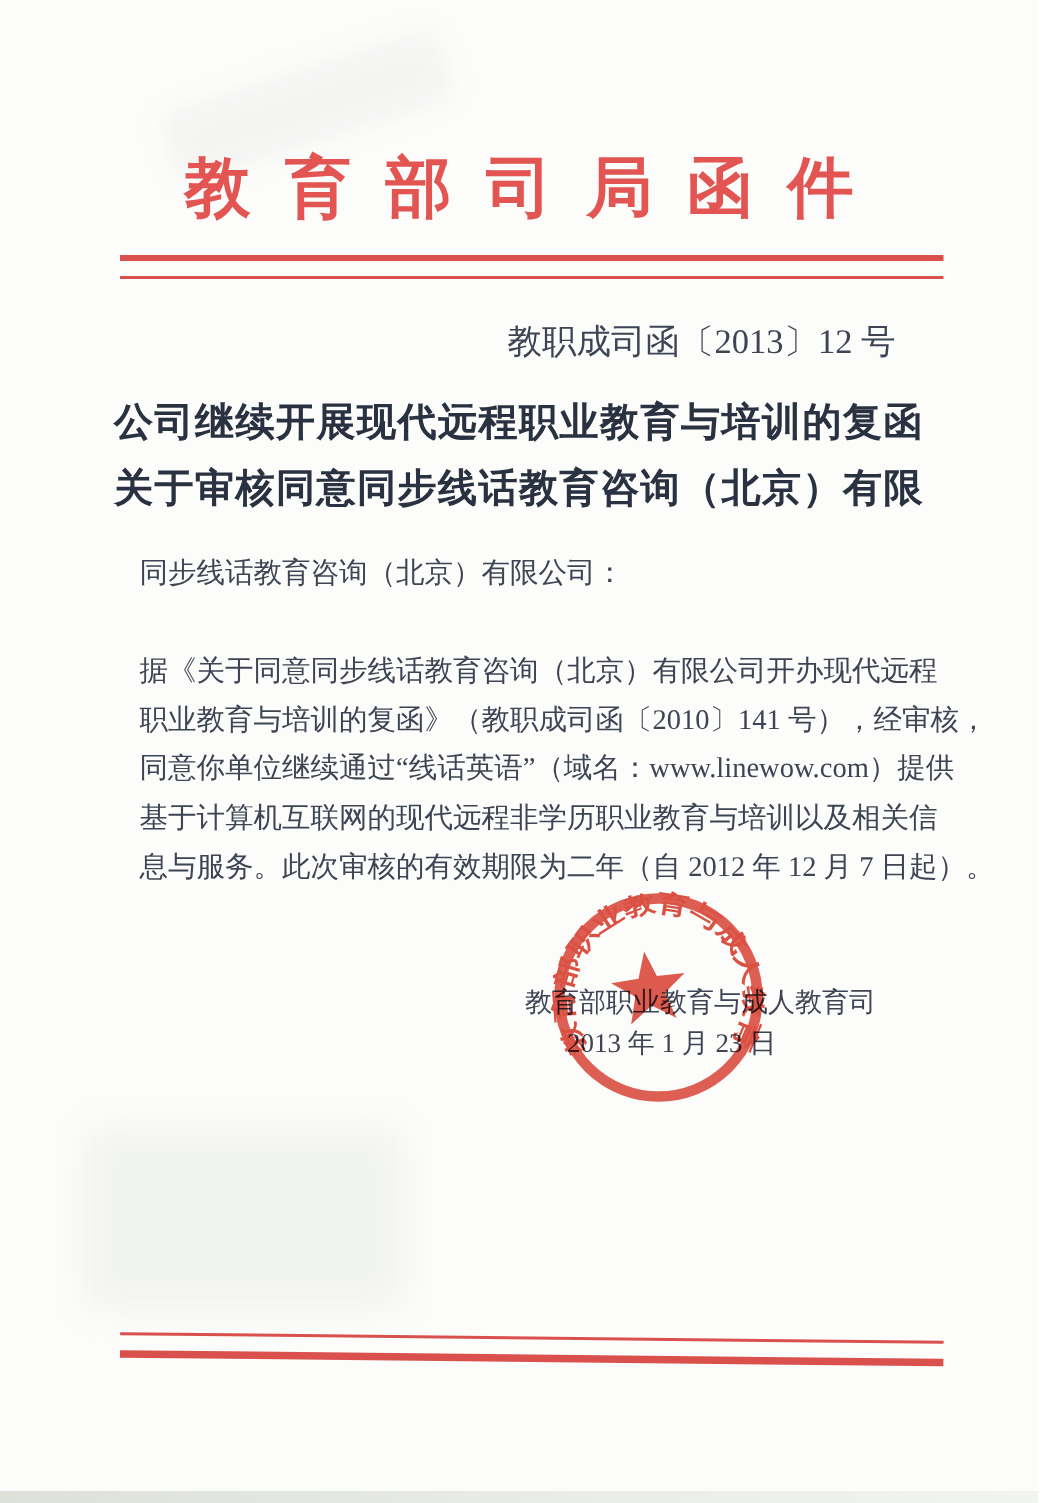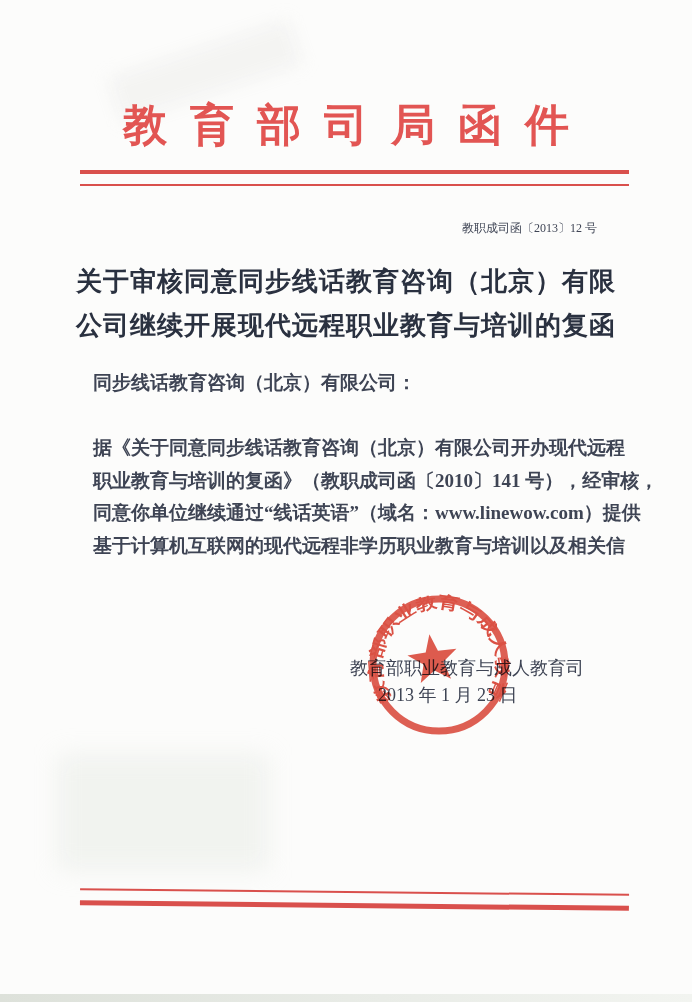--- a/index.html
+++ b/index.html
@@ -34,39 +34,39 @@
   .rule-bottom {
     top: 891px; height: 10px;
     border-top: 2px solid var(--rule-red, #d9504c);
     border-bottom: 5px solid var(--rule-red, #d9504c);
     transform: rotate(0.6deg);
   }
   
   .doc-number {
     position: absolute;
     top: 214px; right: 95px;
-    font-size: 12px;
+    font-size: 23px;
     line-height: 28px;
     color: var(--body-ink, #3e4454);
     white-space: nowrap;
   }
   
   .letter-title {
     position: absolute;
     top: 259px; left: 40px; right: 40px;
     text-align: center;
     font-size: 26px;
     font-weight: bold;
     letter-spacing: 1px;
     line-height: 44px;
     color: var(--title-ink, #2a3140);
     font-family: "Liberation Sans", "DejaVu Sans", sans-serif;
   }
   
-  .body-text { position: absolute; left: 93px; width: 534px; font-size: 19px; font-weight: bold; }
+  .body-text { position: absolute; left: 93px; width: 534px; font-size: 19px; }
   .line { position: absolute; left: 0; width: 534px; line-height: 33px; white-space: nowrap; }
   .salutation  { top: 0; }
   .indent-2em  { text-indent: 38px; }
   
   .signature {
     position: absolute; top: 655px; left: 350px;
     font-size: 18px; line-height: 26px; white-space: nowrap;
   }
   .sign-date {
     position: absolute; top: 682px; left: 378px;
@@ -106,30 +106,31 @@
   <div class="smudge smudge-top-left"></div>
   <div class="smudge smudge-bottom-left"></div>
   <div class="bottom-edge"></div>
 
   <div class="letterhead-title">教 育 部 司 局 函 件</div>
   <div class="rule rule-top"></div>
 
   <div class="doc-number">教职成司函〔2013〕12 号</div>
 
   <div class="letter-title">
+    <div>公司继续开展现代远程职业教育与培训的复函</div>
     <div>关于审核同意同步线话教育咨询（北京）有限</div>
-    <div>公司继续开展现代远程职业教育与培训的复函</div>
   </div>
 
   <div class="body-text" style="top:366px; height:280px;">
     <div class="line salutation">同步线话教育咨询（北京）有限公司：</div>
     <div class="line" style="top:65.2px">据《关于同意同步线话教育咨询（北京）有限公司开办现代远程</div>
     <div class="line" style="top:97.8px">职业教育与培训的复函》（教职成司函〔2010〕141 号），经审核，</div>
     <div class="line" style="top:163px">基于计算机互联网的现代远程非学历职业教育与培训以及相关信</div>
     <div class="line" style="top:130.4px">同意你单位继续通过“线话英语”（域名：www.linewow.com）提供</div>
+    <div class="line" style="top:195.6px">息与服务。此次审核的有效期限为二年（自 2012 年 12 月 7 日起）。</div>
   </div>
 
   <div class="signature">教育部职业教育与成人教育司</div>
   <div class="sign-date">2013 年 1 月 23 日</div>
 
   <svg class="seal" viewBox="-80 -80 160 160" aria-hidden="true">
     <defs>
       <path id="sealArc" d="M -46,36 A 58,58 0 1 1 46,36" fill="none"></path>
     </defs>
     <circle cx="0" cy="0" r="66" fill="none" stroke="#d93a2b" stroke-width="7" opacity="0.92"></circle>

